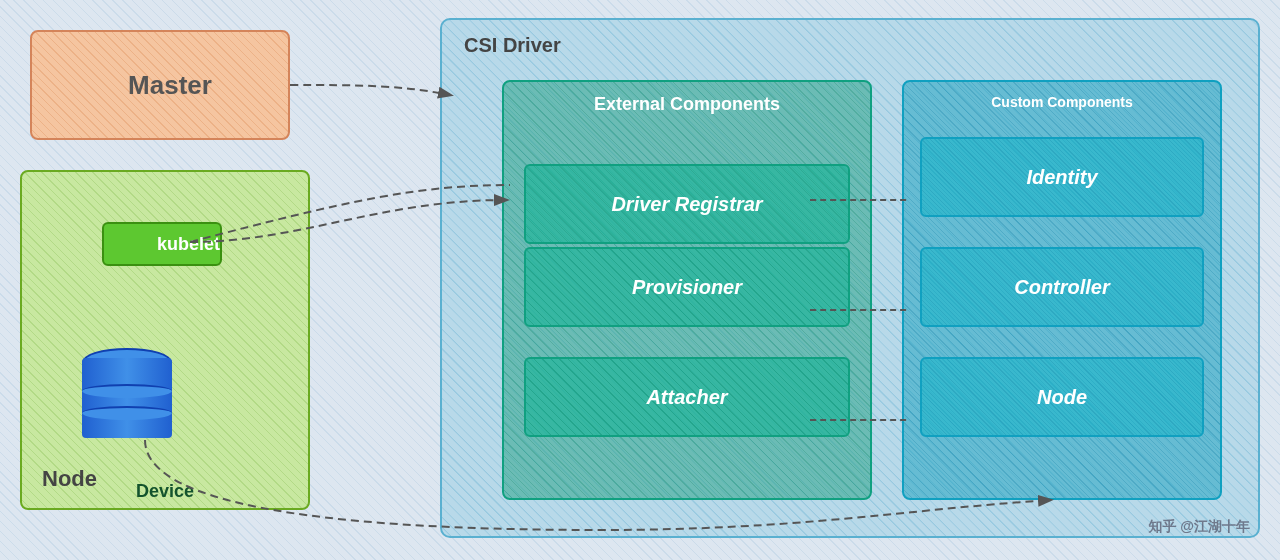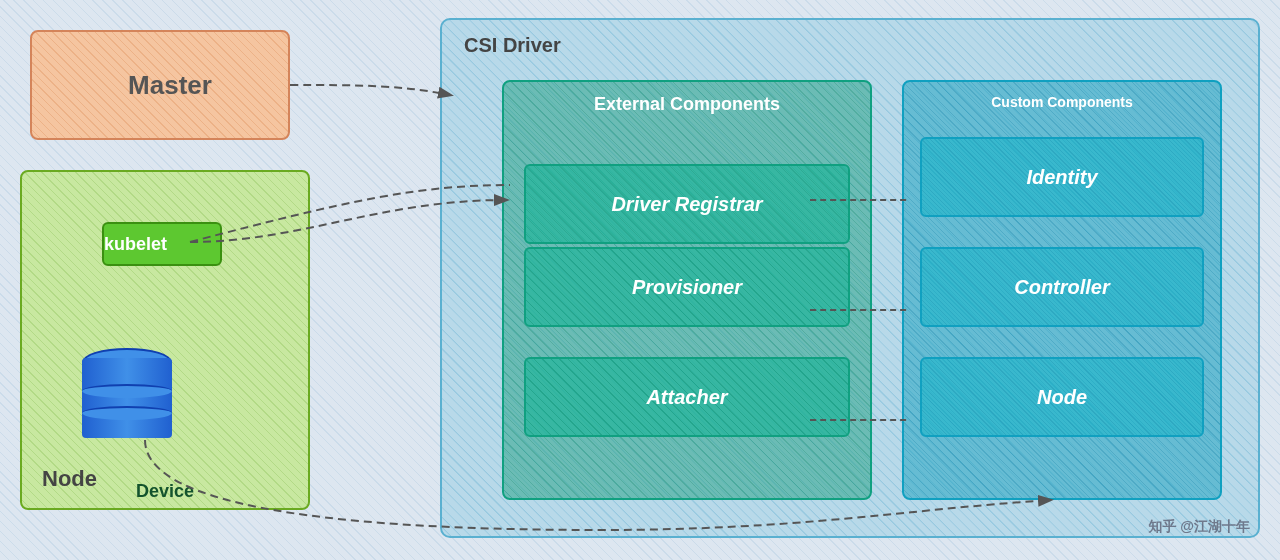--- a/index.html
+++ b/index.html
@@ -105,21 +105,21 @@
       position: absolute;
       top: 50px;
       left: 80px;
       width: 120px;
       height: 44px;
       background: #5dc830;
       border: 2px solid #3a9010;
       border-radius: 6px;
       display: flex;
       align-items: center;
-      justify-content: flex-start;
+      justify-content: flex-end;
       z-index: 3;
     }
     .kubelet-chip span {
       font-size: 18px;
       font-weight: bold;
       color: #fff;
     }
 
     
     .db-cylinder {

